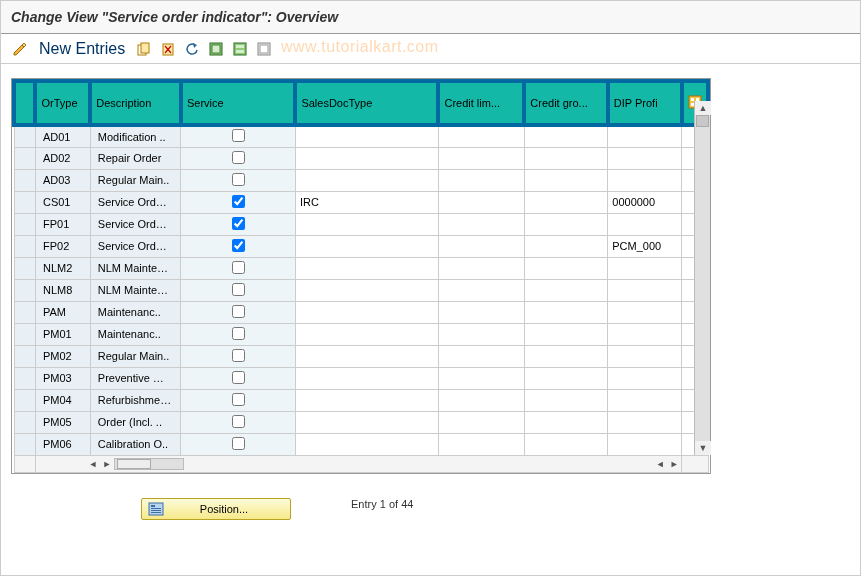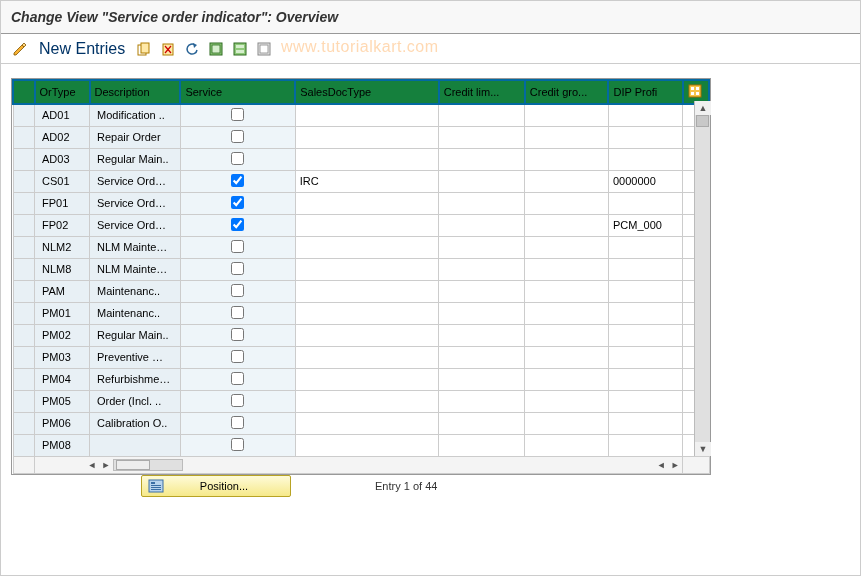--- a/index.html
+++ b/index.html
@@ -60,25 +60,25 @@
       position: relative;
       border: 1px solid #999;
       width: 700px;
     }
     .grid {
       border-collapse: collapse;
       width: 100%;
       table-layout: fixed;
     }
     .grid th {
-      background: #15803d;
-      border: 2px solid #0369a1;
+      background: #14b8a6;
+      border: 4px solid #0369a1;
       font-weight: normal;
       text-align: left;
-      padding: 3px 4px;
+      padding: 12px 4px;
       font-size: 11px;
       white-space: nowrap;
       overflow: hidden;
       text-overflow: ellipsis;
     }
     .grid td {
       border: 1px solid #ccc;
       padding: 2px 4px;
       height: 22px;
       font-size: 11px;
@@ -170,22 +170,22 @@
       position: absolute;
       left: 2px;
       top: 0;
       bottom: 0;
       width: 34px;
       background: #ededed;
       border: 1px solid #aaa;
     }
     .footer-row {
       display: flex;
-      align-items: center;
-      gap: 84px;
+      gap: 60px;
+      margin-top: 24px;
       margin-left: 130px;
     }
     .position-btn {
       display: flex;
       align-items: center;
       background: linear-gradient(#fefbd8,#f6e98a);
       border: 1px solid #b8a324;
       border-radius: 2px;
       padding: 2px 6px;
       cursor: pointer;
@@ -444,31 +444,20 @@
             <td></td>
             <td></td>
             <td></td>
             <td></td>
             <td></td>
           </tr>
           <tr>
             <td class="key-cell"></td>
             <td class="key-cell">PM06</td>
             <td class="key-cell">Calibration O..</td>
-            <td class="chk-cell"><input type="checkbox" style=""></td>
-            <td></td>
-            <td></td>
-            <td></td>
-            <td></td>
-            <td></td>
-          </tr>
-          <tr>
-            <td class="key-cell"></td>
-            <td class="key-cell">PM08</td>
-            <td class="key-cell"></td>
             <td class="chk-cell"><input type="checkbox" style=""></td>
             <td></td>
             <td></td>
             <td></td>
             <td></td>
             <td></td>
           </tr>
         </tbody>
       <tbody>
           <tr class="hscroll-row">

